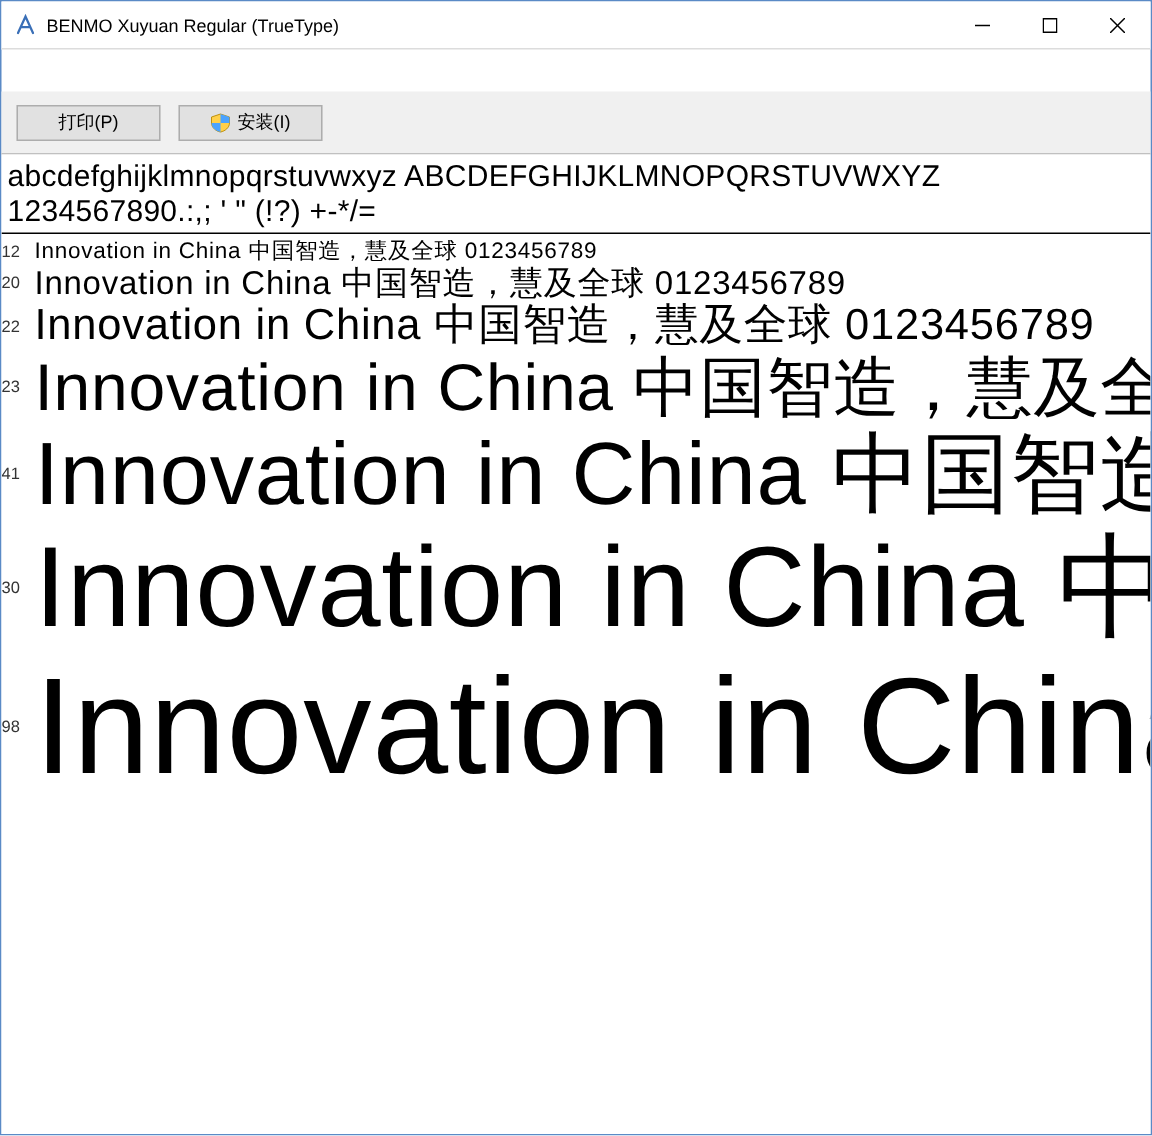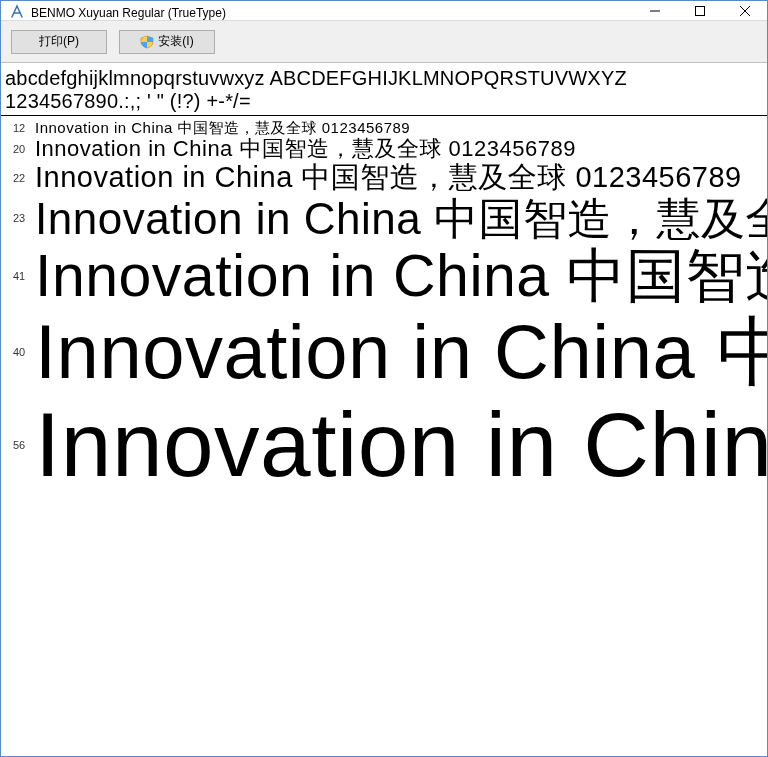--- a/index.html
+++ b/index.html
@@ -1,33 +1,33 @@
 <!DOCTYPE html>
 <html><head>
 <meta charset="utf-8">
 <style>
   * { box-sizing: border-box; margin: 0; padding: 0; }
   html, body { width: 768px; height: 757px; font-family: "Segoe UI", Tahoma, sans-serif; font-size: 12px; background: #fff; overflow: hidden; }
   .window { width: 768px; height: 757px; border: 1px solid #5a8ac6; display: flex; flex-direction: column; background: #fff; }
-  .titlebar { height: 20px; background: #fff; display: flex; align-items: flex-end; border-bottom: 1px solid #dcdcdc; }
+  .titlebar { height: 32px; background: #fff; display: flex; align-items: center; border-bottom: 1px solid #dcdcdc; }
   .titlebar .icon { width: 16px; height: 16px; margin: 0 6px 0 8px; }
   .titlebar .title { flex: 1; font-size: 12px; color: #000; }
   .winbtns { display: flex; height: 100%; }
   .winbtn { width: 45px; display: flex; align-items: center; justify-content: center; color: #000; }
   .winbtn svg { width: 10px; height: 10px; }
-  .toolbar { height: 42px; background: #f0f0f0; display: flex; align-items: center; gap: 12px; padding: 0 10px; border-bottom: 1px solid #c0c0c0; }
+  .toolbar { height: 42px; background: #f0f0f0; display: flex; align-items: center; gap: 12px; padding: 0 10px; border-bottom: 1px solid #c0c0c0; margin-top: 28px; }
   .btn { height: 24px; min-width: 96px; background: #e1e1e1; border: 1px solid #adadad; display: flex; align-items: center; justify-content: center; font-size: 12px; gap: 4px; padding: 0 10px; cursor: default; }
   .shield { width: 14px; height: 14px; }
   .content { flex: 1; overflow: hidden; background: #fff; position: relative; }
   .inner { padding: 0; }
   .meta { padding: 2px 4px 2px 4px; font-size: 14px; line-height: 1.25; border-bottom: 1px solid #000; }
   .meta div { white-space: nowrap; }
   .charset { padding: 4px 10px 2px 4px; font-size: 20px; line-height: 1.15; border-bottom: 1px solid #000; white-space: nowrap; letter-spacing: 0.2px; }
   .samples { padding-top: 4px; }
-  .row { display: flex; align-items: flex-end; white-space: nowrap; overflow: hidden; padding-left: 12px; line-height: 1.12; }
+  .row { display: flex; align-items: flex-end; white-space: nowrap; overflow: hidden; padding-left: 0; line-height: 1.12; }
   .sz { width: 22px; flex: 0 0 22px; font-size: 11px; color: #333; font-family: "Segoe UI", sans-serif; align-self: center; }
   .sample { letter-spacing: 0.5px; }
   .r12 .sample { font-size: 15px; }
   .r18 .sample { font-size: 22px; }
   .r24 .sample { font-size: 29px; }
   .r36 .sample { font-size: 44px; }
   .r48 .sample { font-size: 59px; }
   .r60 .sample { font-size: 76px; }
   .r72 .sample { font-size: 91px; }
 </style>
@@ -100,24 +100,24 @@
         </div>
         <div class="row r36">
           <span class="sz">23</span>
           <span class="sample">Innovation in China 中国智造，慧及全球 0123456789</span>
         </div>
         <div class="row r48">
           <span class="sz">41</span>
           <span class="sample">Innovation in China 中国智造，慧及全球 0123456789</span>
         </div>
         <div class="row r60">
-          <span class="sz">40</span>
+          <span class="sz">30</span>
           <span class="sample">Innovation in China 中国智造，慧及全球 0123456789</span>
         </div>
         <div class="row r72">
-          <span class="sz">56</span>
+          <span class="sz">98</span>
           <span class="sample">Innovation in China 中国智造，慧及全球 0123456789</span>
         </div>
       </div>
     </div>
   </div>
 
 </div>
 
 </body></html>

